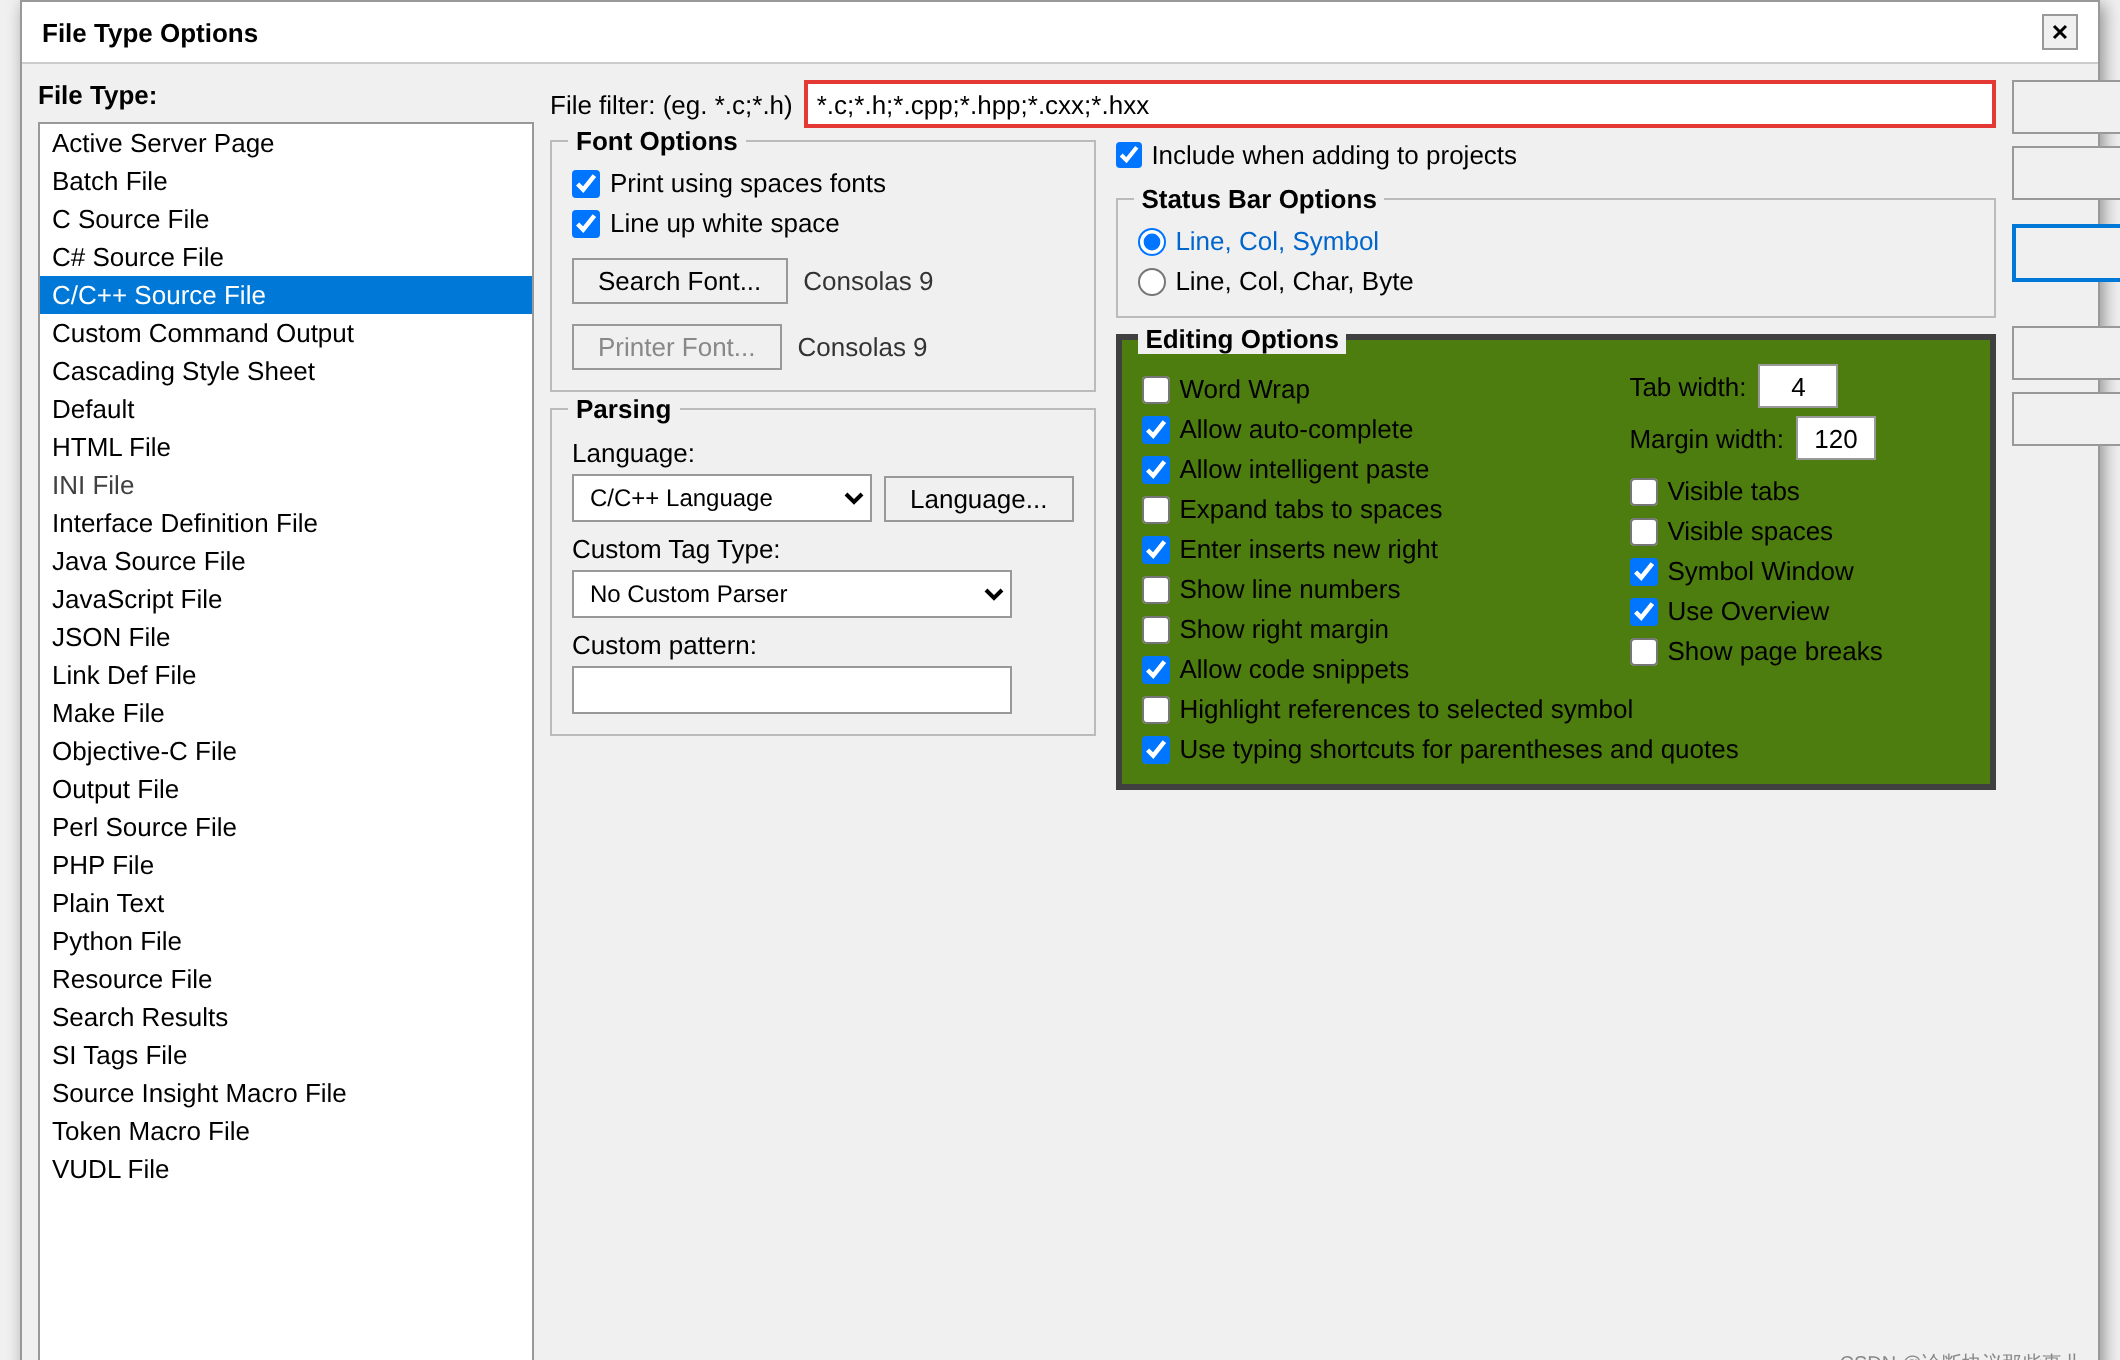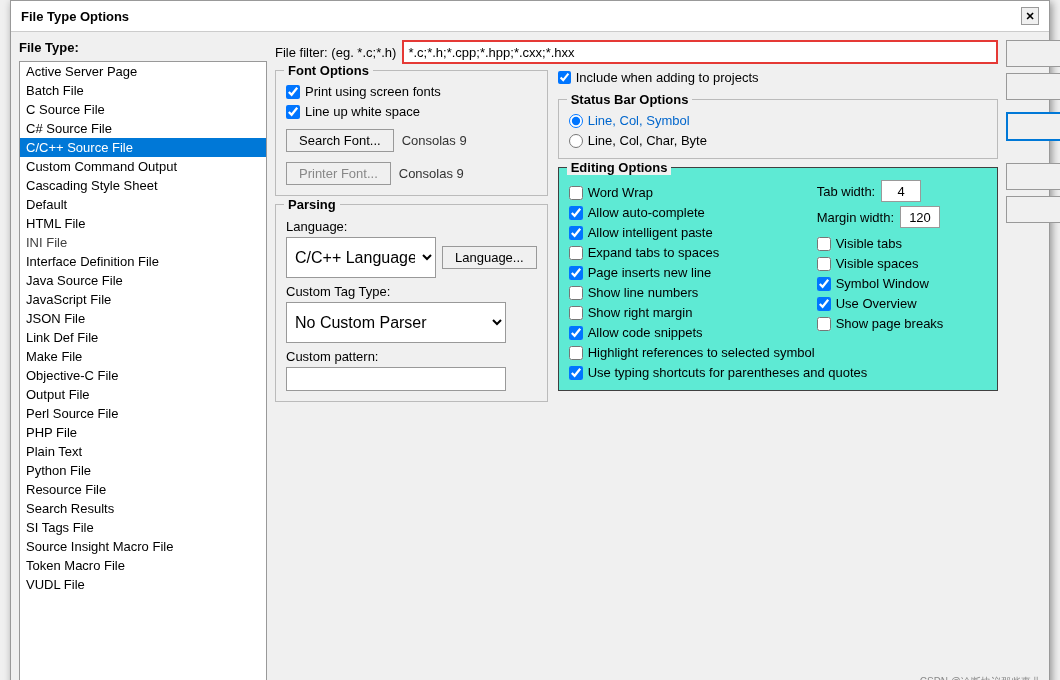--- a/index.html
+++ b/index.html
@@ -151,23 +151,23 @@
     }
     .select-row {
       display: flex;
       align-items: center;
       gap: 6px;
       margin-bottom: 6px;
     }
     select {
       border: 1px solid #999;
       background: #fff;
-      font-size: 16px;
+      font-size: 12px;
       padding: 2px 4px;
-      height: 41px;
+      height: 24px;
     }
     .lang-select { width: 150px; }
     .custom-tag-select { width: 220px; }
     .custom-pattern-input {
       width: 220px;
       height: 24px;
       border: 1px solid #999;
       background: #fff;
       padding: 2px 4px;
       font-size: 13px;
@@ -214,24 +214,24 @@
       align-items: center;
       gap: 5px;
       margin-top: 5px;
       font-size: 13px;
     }
     .radio-row input[type=radio] {
       width: 14px; height: 14px;
     }
     
     .editing-options-box {
-      border: 1px solid #404040;
+      border: 3px solid #404040;
       padding: 8px 10px 10px;
       position: relative;
-      background: #5eead4;
+      background: #4d7c0f;
     }
     .tab-width-row {
       display: flex;
       align-items: center;
       gap: 6px;
       font-size: 13px;
     }
     .tab-input {
       width: 40px;
       height: 22px;
@@ -314,21 +314,21 @@
       </div>
 
       <div class="content-area">
 
         <div class="center-col">
 
           <div class="section-box">
             <span class="section-title">Font Options</span>
             <div class="checkbox-row">
               <input type="checkbox" id="cb-print" checked="" style="">
-              <label for="cb-print">Print using screen fonts</label>
+              <label for="cb-print">Print using spaces fonts</label>
             </div>
             <div class="checkbox-row">
               <input type="checkbox" id="cb-lineup" checked="" style="">
               <label for="cb-lineup">Line up white space</label>
             </div>
             <div class="font-buttons-row">
               <button class="btn">Search Font...</button>
               <span class="font-name">Consolas 9</span>
             </div>
             <div class="font-buttons-row">
@@ -391,21 +391,21 @@
                   <div class="checkbox-row">
                     <input type="checkbox" id="edit-cb-2" checked="" style="">
                     <label for="edit-cb-2">Allow intelligent paste</label>
                   </div>
                   <div class="checkbox-row">
                     <input type="checkbox" id="edit-cb-3" style="">
                     <label for="edit-cb-3">Expand tabs to spaces</label>
                   </div>
                   <div class="checkbox-row">
                     <input type="checkbox" id="edit-cb-4" checked="" style="">
-                    <label for="edit-cb-4">Page inserts new line</label>
+                    <label for="edit-cb-4">Enter inserts new right</label>
                   </div>
                   <div class="checkbox-row">
                     <input type="checkbox" id="edit-cb-5" style="">
                     <label for="edit-cb-5">Show line numbers</label>
                   </div>
                   <div class="checkbox-row">
                     <input type="checkbox" id="edit-cb-6" style="">
                     <label for="edit-cb-6">Show right margin</label>
                   </div>
                   <div class="checkbox-row">

